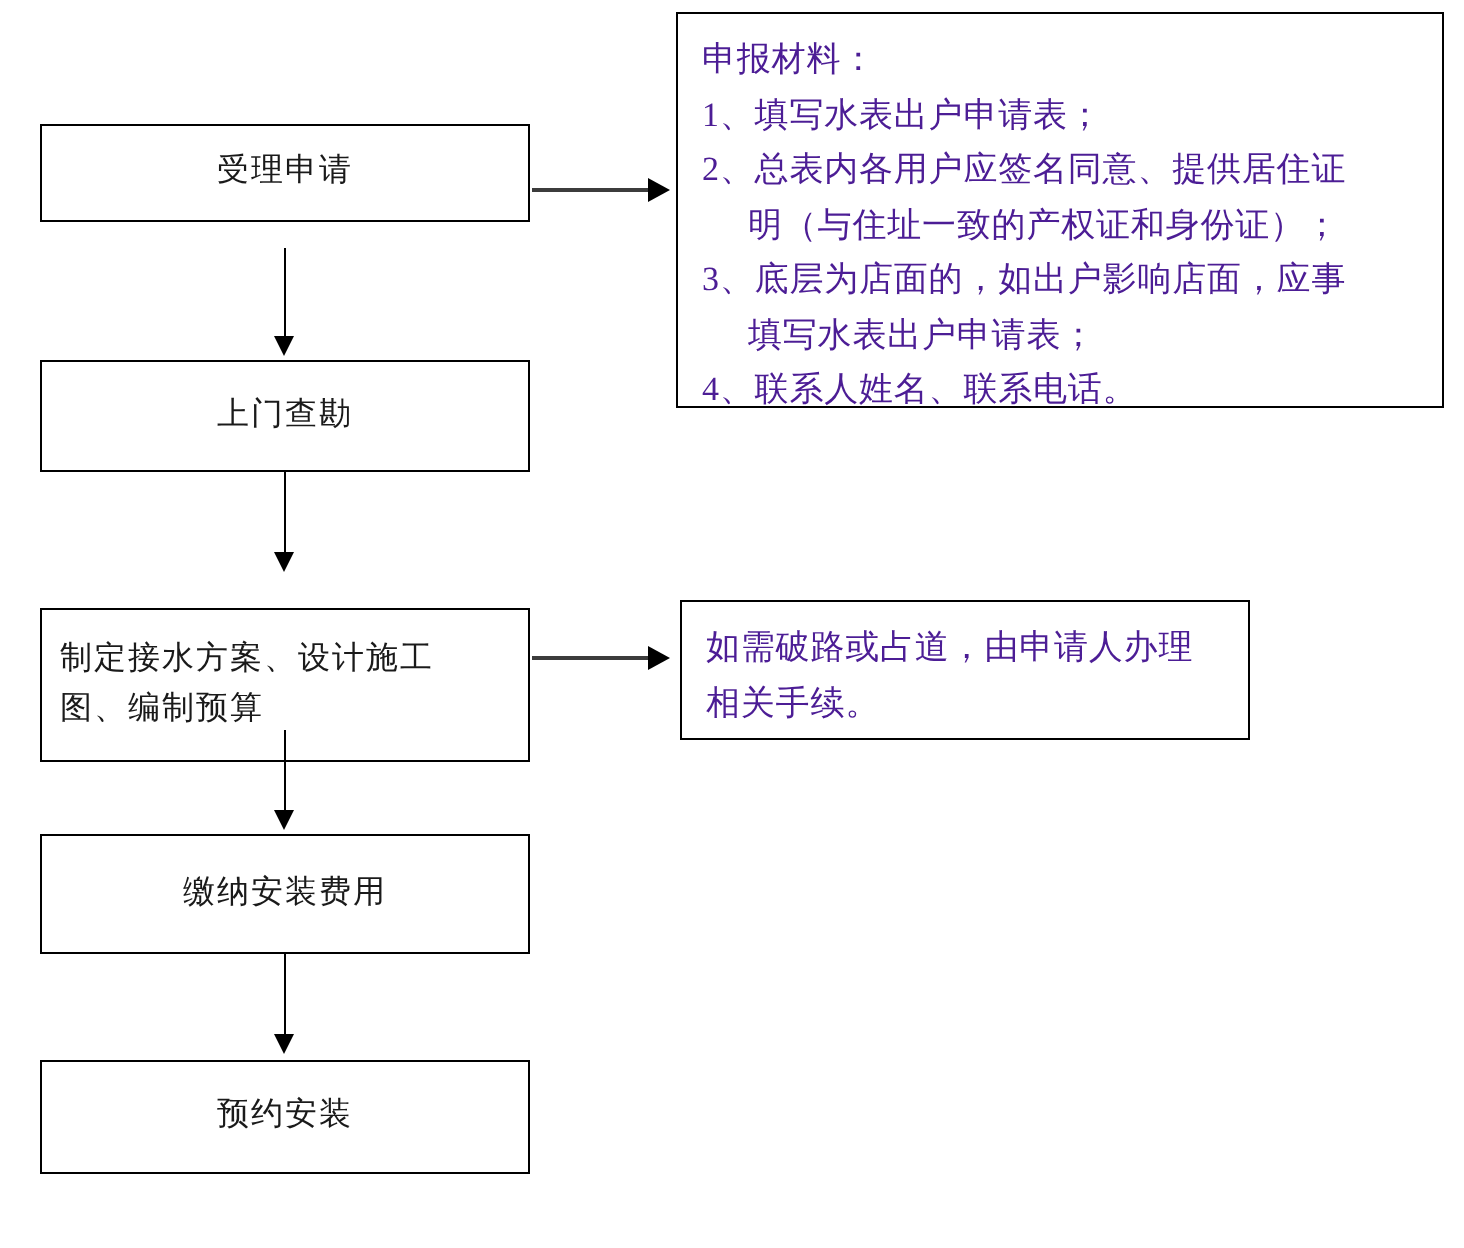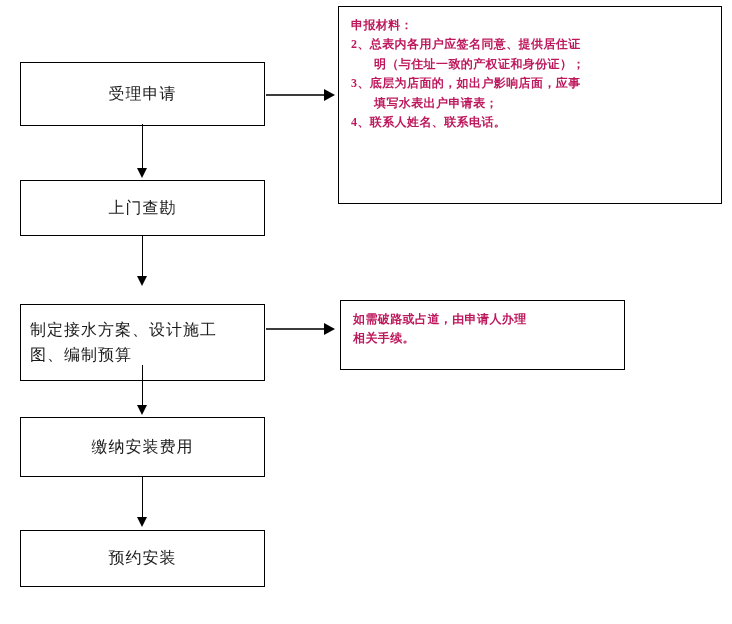--- a/index.html
+++ b/index.html
@@ -41,26 +41,25 @@
     padding-left: 9px;
     padding-right: 6px;
   }
 
   
   .note {
     position: absolute;
     box-sizing: border-box;
     border: 1px solid #000000;
     background: #ffffff;
-    font-size: 12px;
+    font-size: 17px;
     line-height: 1.62;
     letter-spacing: 0.4px;
-    color: #be185d;
+    color: #4c1d95;
     padding: 9px 8px 8px 12px;
-    font-weight: bold;
   }
   .note-line {
     display: block;
     white-space: pre;
   }
   .note-line.indent {
     padding-left: 23px;
   }
 
   
@@ -89,21 +88,21 @@
     border-top: 6px solid transparent;
     border-bottom: 6px solid transparent;
     border-left: 11px solid #000000;
   }
 </style>
 </head>
 <body>
 
 <div id="canvas">
 
-  <div class="node" style="left:20px; top:62px; width:245px; height:64px;">受理申请</div>
+  <div class="node" style="left:20px; top:62px; width:245px; height:49px;">受理申请</div>
 
   <div class="h-line" style="left:266px; top:94px; width:60px;"></div>
   <div class="h-head" style="left:324px; top:89px;"></div>
 
   <div class="v-line" style="left:142px; top:124px; height:46px;"></div>
   <div class="v-head" style="left:137px; top:168px;"></div>
 
   <div class="node" style="left:20px; top:180px; width:245px; height:56px;">上门查勘</div>
 
   <div class="v-line" style="left:142px; top:236px; height:42px;"></div>
@@ -120,20 +119,21 @@
 
   <div class="node" style="left:20px; top:417px; width:245px; height:60px;">缴纳安装费用</div>
 
   <div class="v-line" style="left:142px; top:477px; height:42px;"></div>
   <div class="v-head" style="left:137px; top:517px;"></div>
 
   <div class="node" style="left:20px; top:530px; width:245px; height:57px;">预约安装</div>
 
   <div class="note" style="left:338px; top:6px; width:384px; height:198px;">
     <span class="note-line">申报材料：</span>
+    <span class="note-line">1、填写水表出户申请表；</span>
     <span class="note-line">2、总表内各用户应签名同意、提供居住证</span>
     <span class="note-line indent">明（与住址一致的产权证和身份证）；</span>
     <span class="note-line">3、底层为店面的，如出户影响店面，应事</span>
     <span class="note-line indent">填写水表出户申请表；</span>
     <span class="note-line">4、联系人姓名、联系电话。</span>
   </div>
 
   <div class="note" style="left:340px; top:300px; width:285px; height:70px;">
     <span class="note-line">如需破路或占道，由申请人办理</span>
     <span class="note-line">相关手续。</span>

